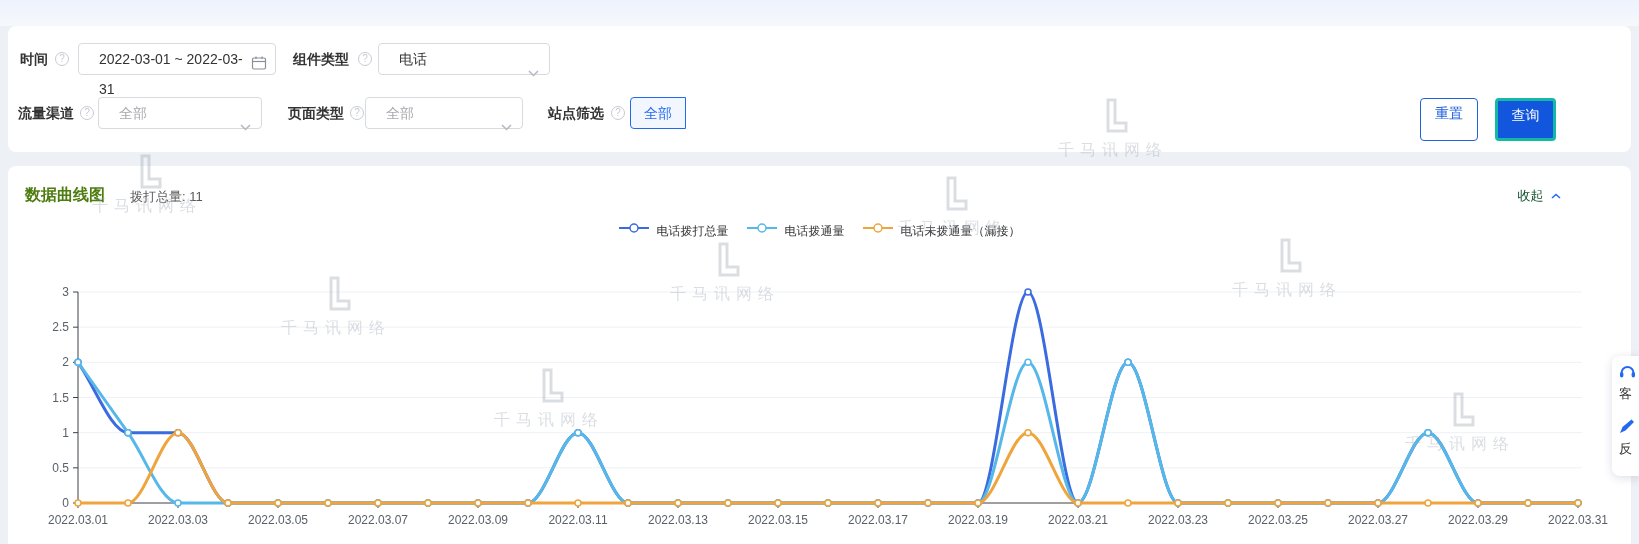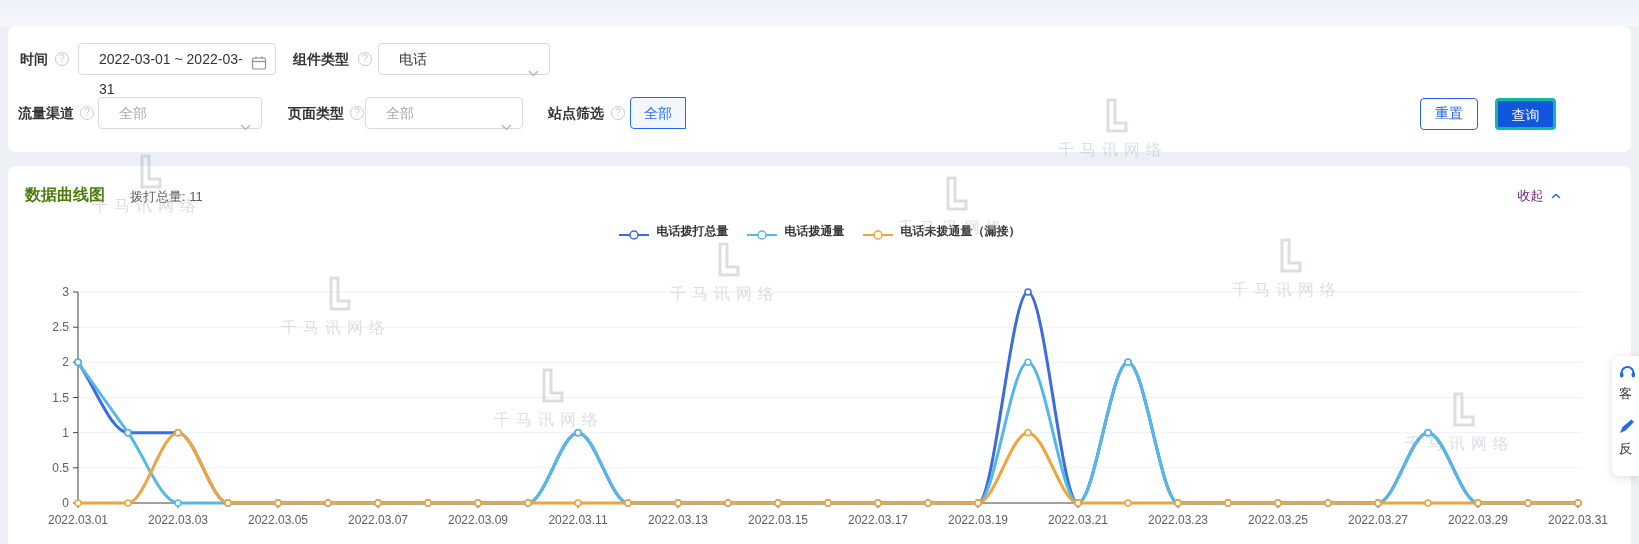--- a/index.html
+++ b/index.html
@@ -32,36 +32,36 @@
   .seg-btn {
     height:32px; line-height:30px; font-size:14px; text-align:center; cursor:pointer; background:#fff;
   }
   .seg-all {
     width:56px; border:1px solid #2468f2; color:#2468f2; background:#f2f7ff; border-radius:4px 0 0 4px;
   }
   .seg-custom {
     width:119px; border:1px solid #d8dade; border-left:none; color:#333; border-radius:0 4px 4px 0;
   }
   .btn {
-    position:absolute; height:32px; border-radius:4px; font-size:14px; line-height:28px;
+    position:absolute; height:43px; border-radius:4px; font-size:14px; line-height:28px;
     text-align:center; cursor:pointer;
   }
   .btn-reset { left:1412px; top:72px; width:58px; background:#fff; border:1px solid #2061de; color:#2061de; }
   .btn-query { left:1487px; top:72px; width:61px; background:#1256de; border:3px solid #14b8a6; color:#fff; }
 
   .chart-title { position:absolute; left:17px; top:19px; font-size:16px; font-weight:700; color:#4d7c0f; }
   .chart-stat  { position:absolute; left:122px; top:22px; font-size:13px; color:#595959; }
-  .collapse { position:absolute; right:70px; top:21px; font-size:13px; color:#701a75; cursor:pointer; }
+  .collapse { position:absolute; right:70px; top:21px; font-size:13px; color:#14532d; cursor:pointer; }
   .collapse svg { margin-left:4px; vertical-align:1px; }
 
   .legend {
     position:absolute; left:0; top:57px; width:1623px; display:flex; justify-content:center;
     align-items:center; gap:18px; font-size:12px; color:#333;
   }
-  .legend-item { display:flex; align-items:flex-end; gap:8px; cursor:pointer;font-weight:bold; }
+  .legend-item { display:flex; align-items:flex-start; gap:8px; cursor:pointer; }
 
   .chart-svg { position:absolute; left:0; top:0; width:1623px; height:378px; }
 
   .wm { position:absolute; z-index:1; pointer-events:none; }
   .wm-text {
     font-family:"Liberation Serif", serif; font-size:16px; letter-spacing:6px;
     color:rgba(158,167,182,0.38); white-space:nowrap;
   }
   .wm-logo { position:absolute; left:44px; top:-42px; }
 

